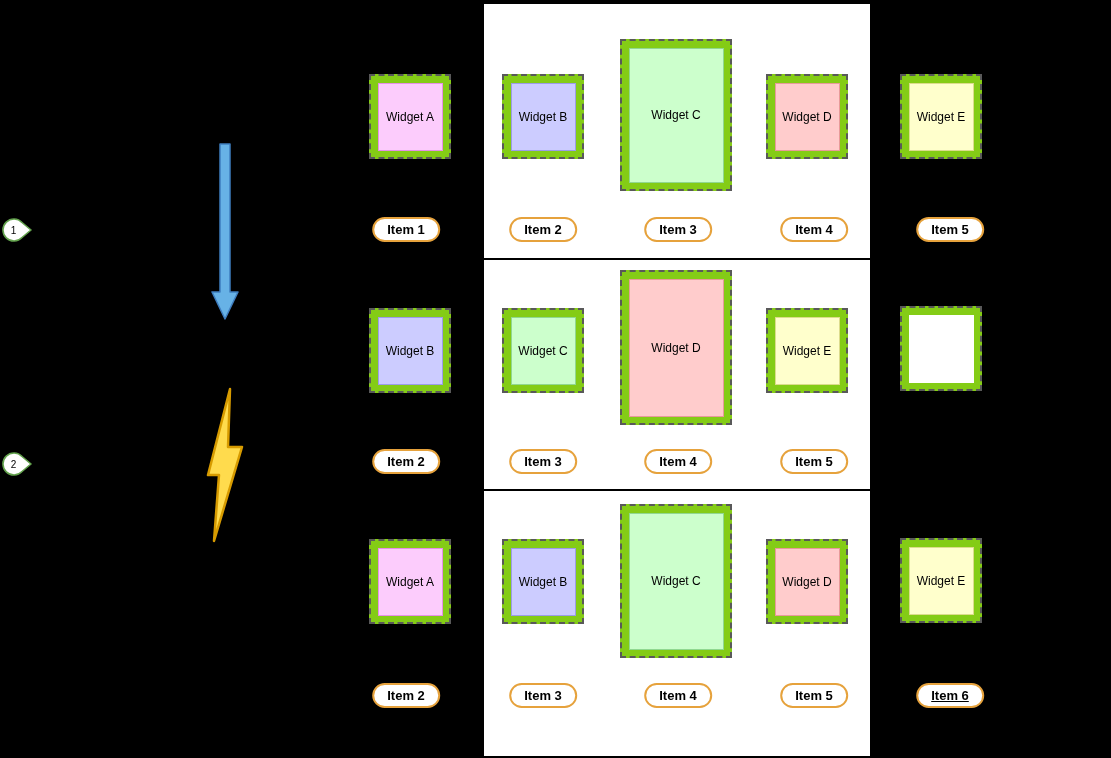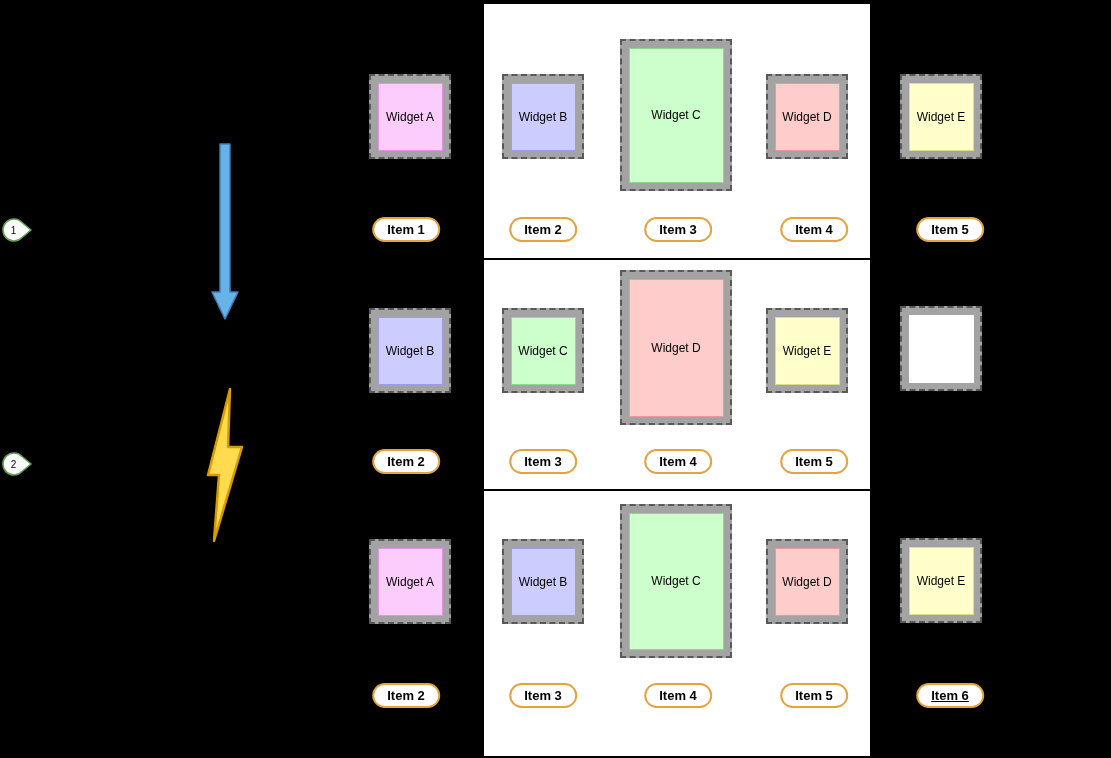--- a/index.html
+++ b/index.html
@@ -1,21 +1,21 @@
 <!DOCTYPE html>
 <html><head>
 <meta charset="utf-8">
 <style>
   * { box-sizing: border-box; margin: 0; padding: 0; }
   html, body { width: 1111px; height: 758px; background: #000; }
   body { font-family: "Liberation Sans", sans-serif; }
   .canvas { position: relative; width: 1111px; height: 758px; overflow: hidden; background: #000; }
   .panel { position: absolute; left: 483px; top: 3px; width: 388px; height: 754px; background: #fff; border: 1px solid #000; }
   .divider { position: absolute; left: 483px; width: 388px; height: 2px; background: #000; }
-  .widget { position: absolute; width: 82px; height: 85px; background: #a3a3a3; border: 2px dashed #595959;
+  .widget { position: absolute; width: 82px; height: 85px; background: #84cc16; border: 2px dashed #595959;
             display: flex; align-items: center; justify-content: center; }
   .widget.large { width: 112px; height: 152px; }
   .wfill { width: calc(100% - 13px); height: calc(100% - 13px); border: 1px solid #ccc;
            display: flex; align-items: center; justify-content: center;
            font-size: 12px; color: #000; text-align: center; }
   .pill { position: absolute; transform: translateX(-50%); height: 25px; padding: 2px 13px;
           background: #fff; border: 2px solid #E6A23C; border-radius: 13px;
           display: flex; align-items: center; font-size: 13px; font-weight: bold;
           color: #000; white-space: nowrap; }
   .marker { position: absolute; width: 30px; height: 26px; }

